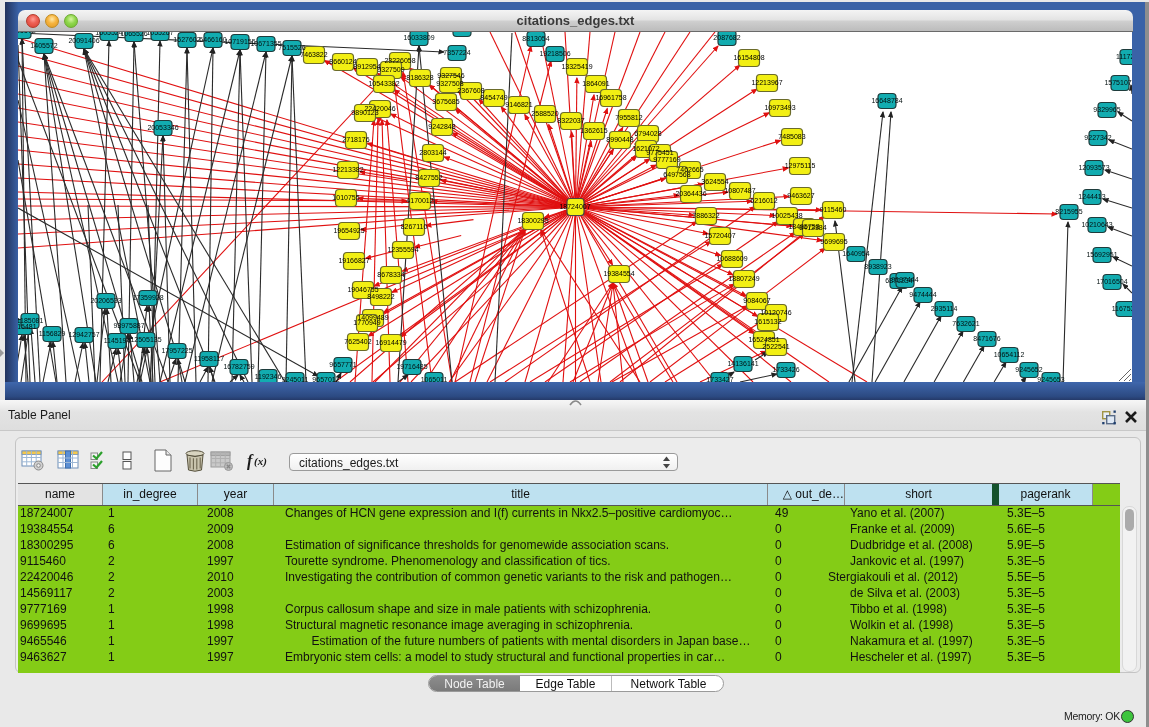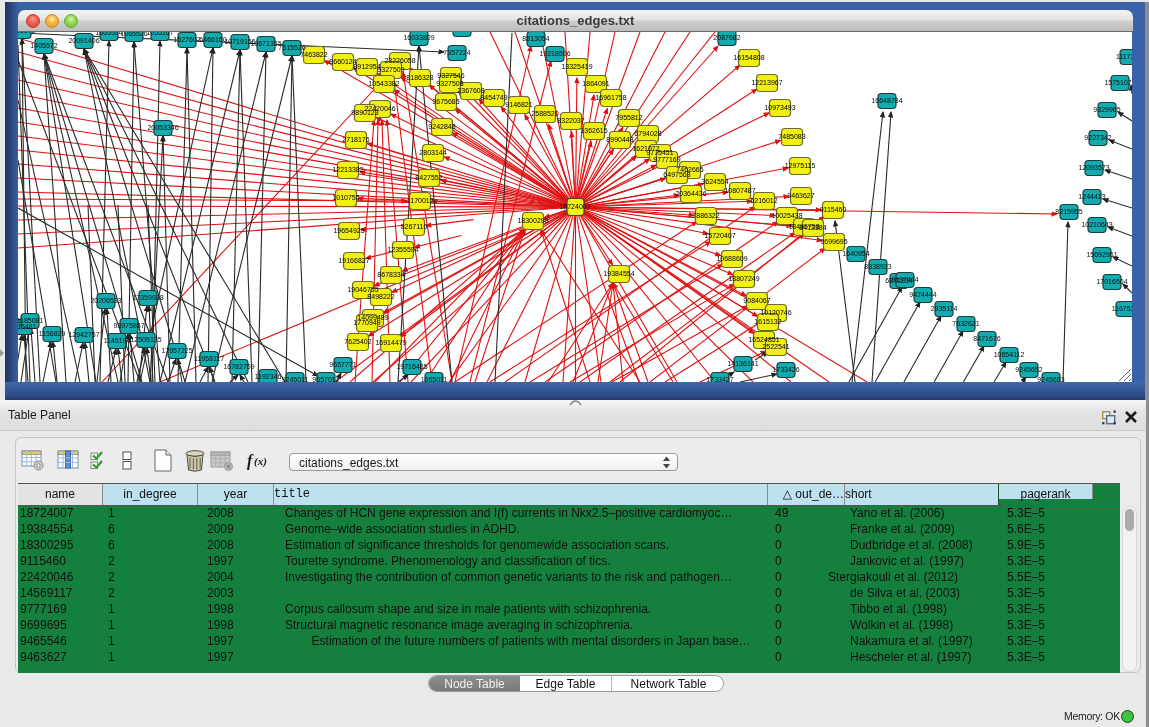--- a/index.html
+++ b/index.html
@@ -623,49 +623,48 @@
     </svg></div>
 
 <div class="abs" style="left:289px;top:453px;width:389px;height:18px;background:linear-gradient(#ffffff,#f0f0f0);border:1px solid #9a9a9a;border-radius:4px;">
   <span style="position:absolute;left:9px;top:2px;font-size:12px;color:#1a1a1a;">citations_edges.txt</span>
   <svg class="abs" style="right:6px;top:2px;" width="9" height="13" viewBox="0 0 9 13">
     <path d="M4.5 0.5 L8 5 L1 5 z" fill="#444"></path>
       <path d="M4.5 12.5 L8 8 L1 8 z" fill="#444"></path>
   </svg>
 </div>
 
-<div class="abs" style="left:18px;top:483px;width:1102px;height:190px;background:#15803d;overflow:hidden;font-size:12px;color:#111;">
+<div class="abs" style="left:18px;top:483px;width:1102px;height:190px;background:#84cc16;overflow:hidden;font-size:12px;color:#111;">
 
   <div class="abs" style="left:0;top:0;width:1102px;height:23px;border-top:1px solid #555;border-bottom:1px solid #555;">
     <div class="abs" style="left:0px;width:85px;height:21px;background:#e3e3e3;border-right:1px solid #8a8a8a;text-align:center;line-height:21px;">name</div>
     <div class="abs" style="left:85px;width:95px;height:21px;background:#bee1f0;border-right:1px solid #8a8a8a;text-align:center;line-height:21px;">in_degree</div>
     <div class="abs" style="left:180px;width:76px;height:21px;background:#bee1f0;border-right:1px solid #8a8a8a;text-align:center;line-height:21px;">year</div>
-    <div class="abs" style="left:256px;width:494px;height:21px;background:#bee1f0;border-right:1px solid #8a8a8a;line-height:21px;font-family:Liberation Mono, monospace;">title</div>
+    <div class="abs" style="left:256px;width:494px;height:21px;background:#bee1f0;border-right:1px solid #8a8a8a;text-align:center;line-height:21px;">title</div>
     <div class="abs" style="left:750px;width:77px;height:21px;background:#bee1f0;border-right:1px solid #8a8a8a;line-height:21px;text-align:right;"><span style="margin-left:5px;">△ out_de…</span></div>
-    <div class="abs" style="left:827px;width:154px;height:21px;background:#bee1f0;border-right:1px solid #14532d;line-height:21px;">short</div>
-    <div class="abs" style="left:981px;width:94px;height:15px;background:#bee1f0;border-right:1px solid #8a8a8a;text-align:center;line-height:21px;">pagerank</div>
+    <div class="abs" style="left:827px;width:154px;height:21px;background:#bee1f0;border-right:7px solid #14532d;text-align:center;line-height:21px;">short</div>
+    <div class="abs" style="left:981px;width:94px;height:21px;background:#bee1f0;border-right:1px solid #8a8a8a;text-align:center;line-height:21px;">pagerank</div>
   </div>
   <div class="abs" style="left:0;top:-483px;">
   </div>
 </div>
 <div class="abs" style="left:0px;top:0px;width:1149px;height:727px;font-size:12px;color:#111;pointer-events:none;">
 <div style="position:absolute;left:0;top:506px;width:1102px;height:16px;">
       <span style="position:absolute;left:20px;">18724007</span>
       <span style="position:absolute;left:108px;">1</span>
       <span style="position:absolute;left:207px;">2008</span>
       <span style="position:absolute;left:285px;width:478px;white-space:nowrap;overflow:hidden;">Changes of HCN gene expression and I(f) currents in Nkx2.5–positive cardiomyoc…</span>
       <span style="position:absolute;left:775px;">49</span>
-      <span style="position:absolute;left:850px;">Yano et al. (2006)</span>
+      <span style="position:absolute;left:850px;">Yano et al. (2007)</span>
       <span style="position:absolute;left:1007px;">5.3E–5</span>
     </div>
 <div style="position:absolute;left:0;top:522px;width:1102px;height:16px;">
       <span style="position:absolute;left:20px;">19384554</span>
       <span style="position:absolute;left:108px;">6</span>
       <span style="position:absolute;left:207px;">2009</span>
-      <span style="position:absolute;left:285px;width:478px;white-space:nowrap;overflow:hidden;">Genome–wide association studies in ADHD.</span>
       <span style="position:absolute;left:775px;">0</span>
       <span style="position:absolute;left:850px;">Franke et al. (2009)</span>
       <span style="position:absolute;left:1007px;">5.6E–5</span>
     </div>
 <div style="position:absolute;left:0;top:538px;width:1102px;height:16px;">
       <span style="position:absolute;left:20px;">18300295</span>
       <span style="position:absolute;left:108px;">6</span>
       <span style="position:absolute;left:207px;">2008</span>
       <span style="position:absolute;left:285px;width:478px;white-space:nowrap;overflow:hidden;">Estimation of significance thresholds for genomewide association scans.</span>
       <span style="position:absolute;left:775px;">0</span>
@@ -677,21 +676,21 @@
       <span style="position:absolute;left:108px;">2</span>
       <span style="position:absolute;left:207px;">1997</span>
       <span style="position:absolute;left:285px;width:478px;white-space:nowrap;overflow:hidden;">Tourette syndrome. Phenomenology and classification of tics.</span>
       <span style="position:absolute;left:775px;">0</span>
       <span style="position:absolute;left:850px;">Jankovic et al. (1997)</span>
       <span style="position:absolute;left:1007px;">5.3E–5</span>
     </div>
 <div style="position:absolute;left:0;top:570px;width:1102px;height:16px;">
       <span style="position:absolute;left:20px;">22420046</span>
       <span style="position:absolute;left:108px;">2</span>
-      <span style="position:absolute;left:207px;">2004</span>
+      <span style="position:absolute;left:207px;">2010</span>
       <span style="position:absolute;left:285px;width:478px;white-space:nowrap;overflow:hidden;">Investigating the contribution of common genetic variants to the risk and pathogen…</span>
       <span style="position:absolute;left:775px;">0</span>
       <span style="position:absolute;left:828px;">Stergiakouli et al. (2012)</span>
       <span style="position:absolute;left:1007px;">5.5E–5</span>
     </div>
 <div style="position:absolute;left:0;top:586px;width:1102px;height:16px;">
       <span style="position:absolute;left:20px;">14569117</span>
       <span style="position:absolute;left:108px;">2</span>
       <span style="position:absolute;left:207px;">2003</span>
       <span style="position:absolute;left:775px;">0</span>
@@ -722,20 +721,21 @@
       <span style="position:absolute;left:207px;">1997</span>
       <span style="position:absolute;left:292px;width:478px;white-space:nowrap;overflow:hidden;text-align:center;">Estimation of the future numbers of patients with mental disorders in Japan base…</span>
       <span style="position:absolute;left:775px;">0</span>
       <span style="position:absolute;left:850px;">Nakamura et al. (1997)</span>
       <span style="position:absolute;left:1007px;">5.3E–5</span>
     </div>
 <div style="position:absolute;left:0;top:650px;width:1102px;height:16px;">
       <span style="position:absolute;left:20px;">9463627</span>
       <span style="position:absolute;left:108px;">1</span>
       <span style="position:absolute;left:207px;">1997</span>
+      <span style="position:absolute;left:285px;width:478px;white-space:nowrap;overflow:hidden;">Embryonic stem cells: a model to study structural and functional properties in car…</span>
       <span style="position:absolute;left:775px;">0</span>
       <span style="position:absolute;left:850px;">Hescheler et al. (1997)</span>
       <span style="position:absolute;left:1007px;">5.3E–5</span>
     </div>
 </div>
 
 <div class="abs" style="left:1122px;top:506px;width:15px;height:166px;background:#f2f2f2;border:1px solid #d8d8d8;border-radius:7px;">
   <div class="abs" style="left:2px;top:2px;width:9px;height:22px;background:#ababab;border-radius:5px;"></div>
 </div>
 

